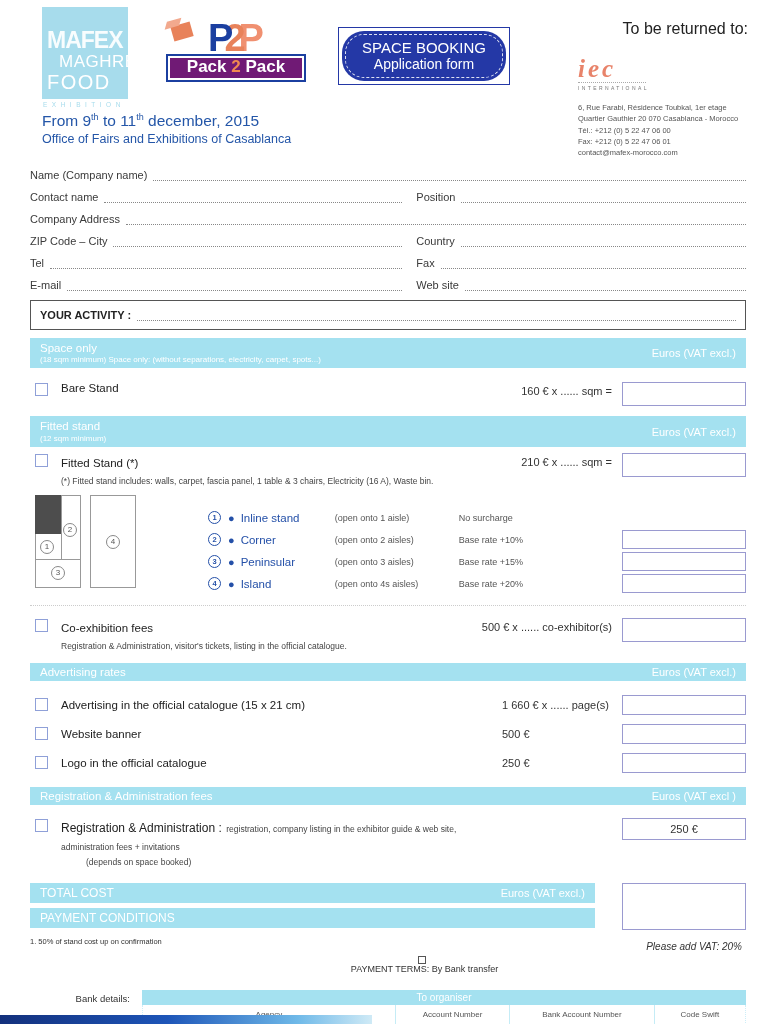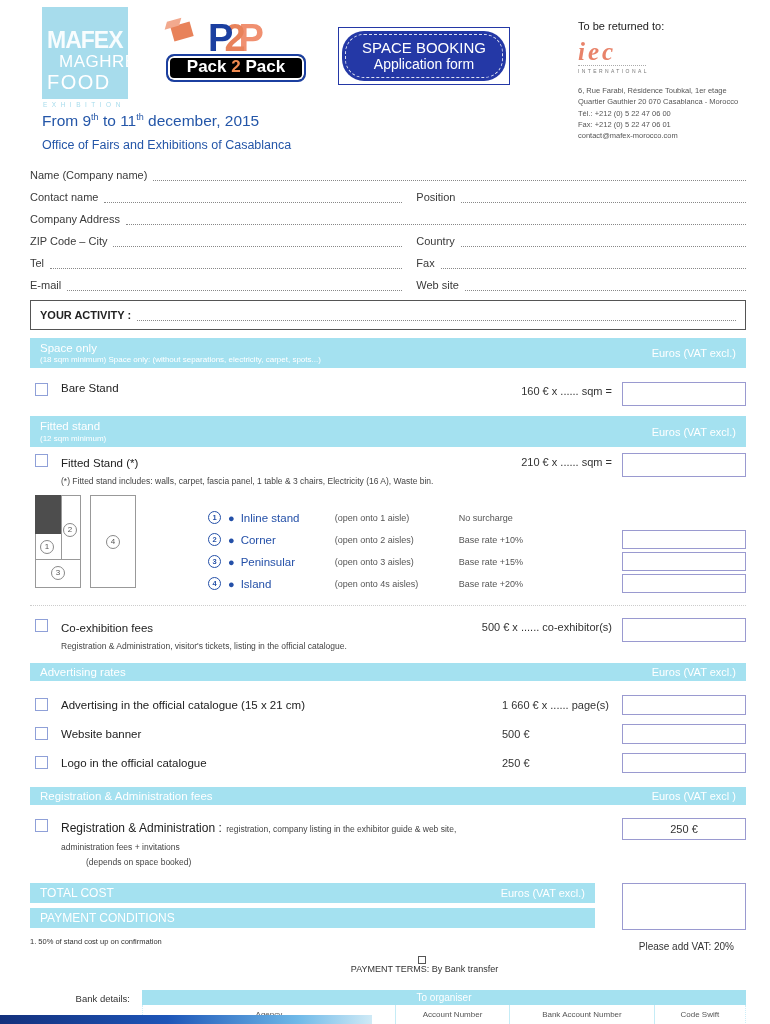--- a/index.html
+++ b/index.html
@@ -20,41 +20,41 @@
 
   .p2p { position:absolute; left:166px; top:16px; width:140px; text-align:center; }
   .p2p-top { position:relative; height:44px; font-weight:bold; line-height:44px; }
   .p2p-box { position:absolute; left:6px; top:8px; width:20px; height:15px; background:#e8825a;
              transform:rotate(-16deg); }
   .p2p-box::after { content:""; position:absolute; left:-4px; top:-6px; width:15px; height:7px;
                     background:#f2a98e; transform:skewX(-32deg); }
   .p2p-P1 { font-size:38px; color:#1b3fa0; letter-spacing:-2px; position:relative; z-index:2; }
   .p2p-2  { font-size:38px; color:#e8825a; margin:0 -7px; position:relative; z-index:1; }
   .p2p-P2 { font-size:38px; color:#f09070; }
-  .p2p-banner { position:relative; margin-top:-6px; background:#000000; border:2px solid #1b3fa0;
-                box-shadow:inset 0 0 0 2px #fff; border-radius:8px; color:#fff; font-weight:bold;
+  .p2p-banner { position:relative; margin-top:-6px; background:#701a75; border:2px solid #1b3fa0;
+                box-shadow:inset 0 0 0 2px #fff; border-radius:0; color:#fff; font-weight:bold;
                 font-size:17px; padding:1px 4px 3px; }
   .p2p-banner .orange { color:#f08a50; }
 
   .tbox { position:absolute; left:338px; top:27px; width:172px; border:1px solid #2438a6; padding:3px; }
   .tbox-in { background:#2438a6; outline:1px dashed rgba(255,255,255,.85); outline-offset:-4px;
              color:#fff; text-align:center; padding:8px 2px 9px;border-radius:22px; }
   .tbox-l1 { font-size:15px; } .tbox-l2 { font-size:14px; }
 
   .ret { position:absolute; left:578px; top:20px; width:170px; }
-  .ret-label { font-size:11px; color:#222; margin-bottom:7px; }
+  .ret-label { font-size:16px; color:#222; margin-bottom:18px;text-align:right; }
   .iec-script { font-family:"Liberation Serif", serif; font-style:italic; font-weight:bold;
                 font-size:25px; color:#e8836a; line-height:1; letter-spacing:3px; }
   .iec-sub { font-size:5px; letter-spacing:2.4px; color:#777; border-top:1px dotted #aaa;
              width:68px; padding-top:2px; margin:1px 0 11px; }
   .ret-addr { font-size:7.5px; color:#555; line-height:1.5; }
 
   .dates { position:absolute; left:42px; top:112px; color:#2456a8; }
   .d1 { font-size:15.5px; } .d1 sup { font-size:9px; }
-  .d2 { font-size:12.5px; margin-top:8px; }
+  .d2 { font-size:12.5px; margin-top:2px; }
 
   
   .contact { margin-top:10px; }
   .crow { display:flex; align-items:flex-end; height:13px; margin-bottom:9px;
           font-size:11px; color:#3a3a3a; white-space:nowrap; }
   .half1 { width:52%; display:flex; align-items:flex-end; }
   .half2 { width:48%; display:flex; align-items:flex-end; padding-left:14px; }
   .full  { width:100%; display:flex; align-items:flex-end; }
   .dot { flex:1; border-bottom:1px dotted #888; height:11px; margin-left:6px; }
 
@@ -113,21 +113,21 @@
           display:flex; align-items:center; justify-content:center; font-size:11px; color:#333; }
 
   
   .total-wrap { display:flex; margin-top:16px; }
   .total-left { flex:1; margin-right:27px; }
   .bar.big .bar-t { font-size:12px; }
   .bar.pay { margin-top:5px; }
   .tibox { flex:none; width:124px; height:47px; border:1px solid var(--input-border,#9a9ad0); }
   .conds { position:relative; margin-top:7px; }
   .cond { font-size:7.5px; color:#333; margin-top:3px; }
-  .vat { position:absolute; right:12px; top:4px; font-size:10px; color:#333; }
+  .vat { position:absolute; right:4px; top:4px; font-size:10px; color:#333;font-style:italic; }
   .terms { display:flex; align-items:center; margin:10px 0 0 73px; font-size:9px; color:#333;flex-direction:column; }
   .mini-cb { flex:none; width:8px; height:8px; border:1px solid #555; margin-right:5px; }
 
   
   .bank { display:flex; margin-top:16px; }
   .bank-lbl { flex:none; width:112px; font-size:9.5px; color:#333; text-align:right; padding:3px 12px 0 0; }
   .btable { flex:1; }
   .bt-hdr { background:var(--cyan,#a4e1f0); color:#fff; font-size:10px; text-align:center; padding:2px 0; }
   .bt-row { display:flex; border-bottom:1px dotted #9fdcee; border-left:1px dotted #cdeef8; border-right:1px dotted #cdeef8; }
   .bt-col { padding:5px 6px 7px; text-align:center; border-right:1px solid #c5ecf6;

